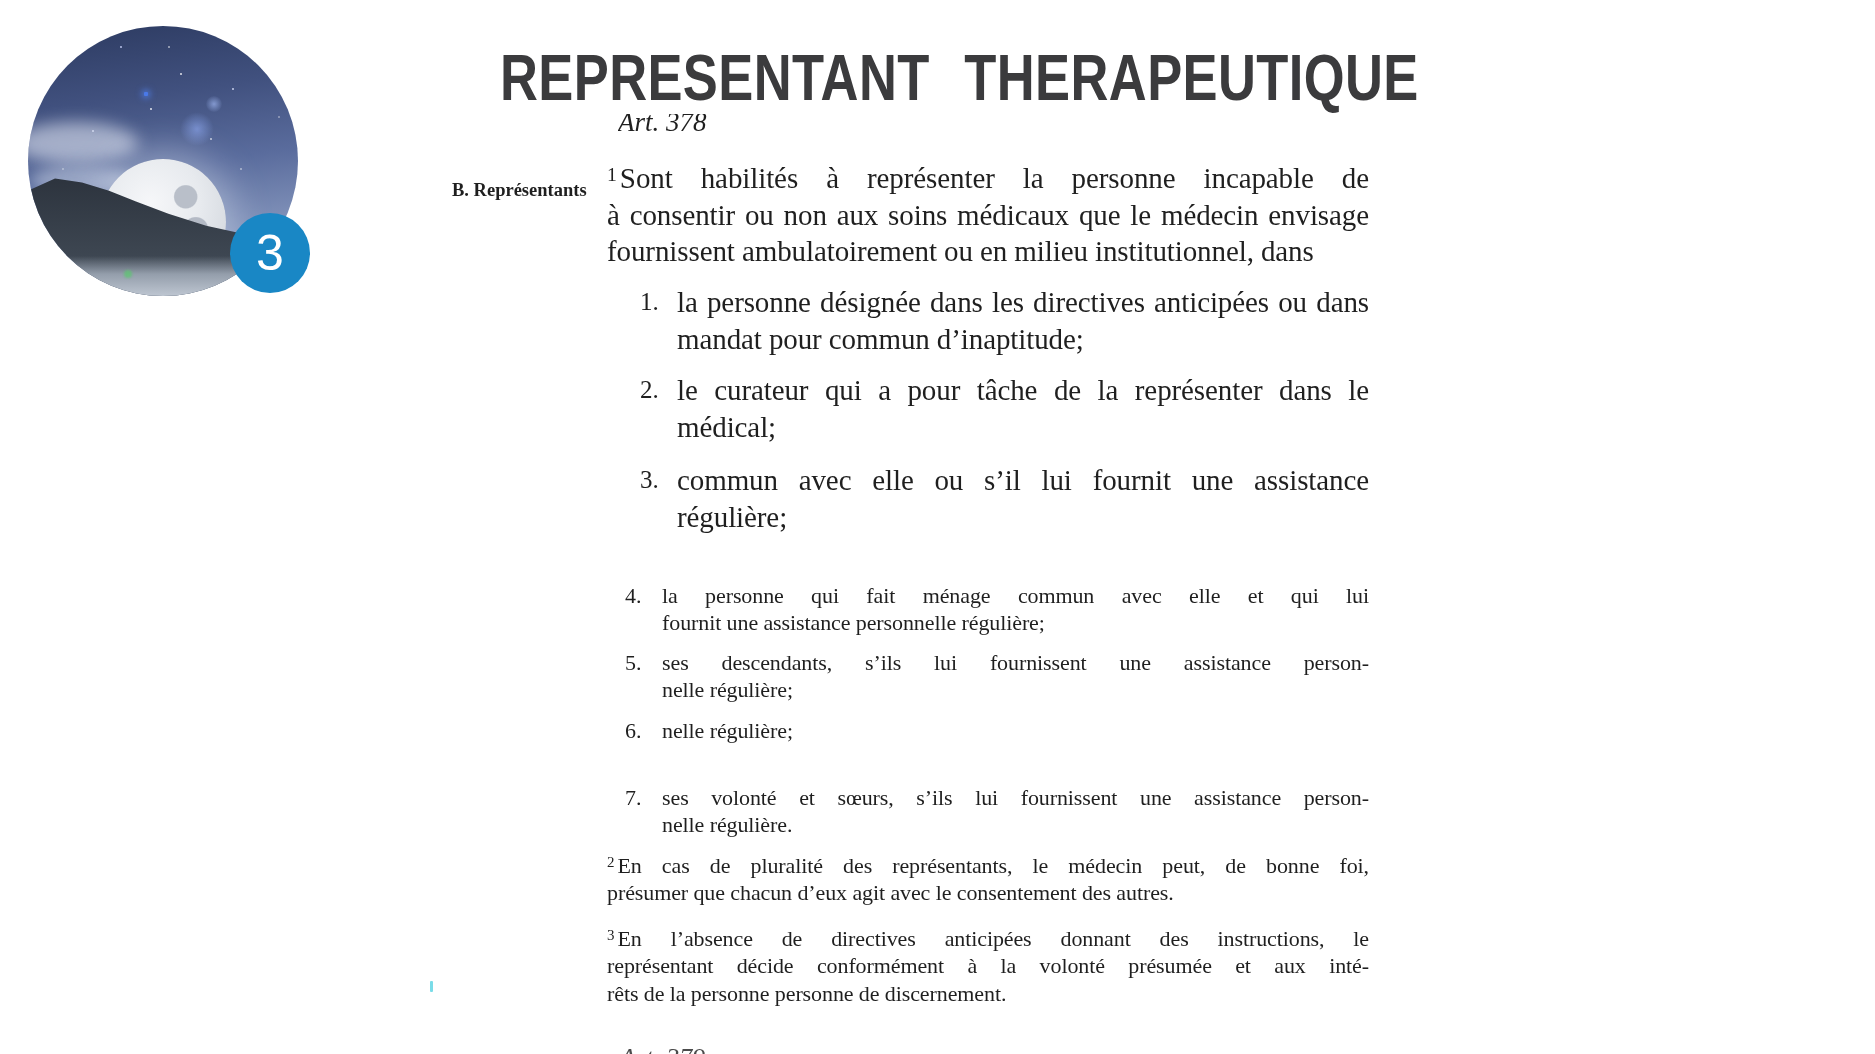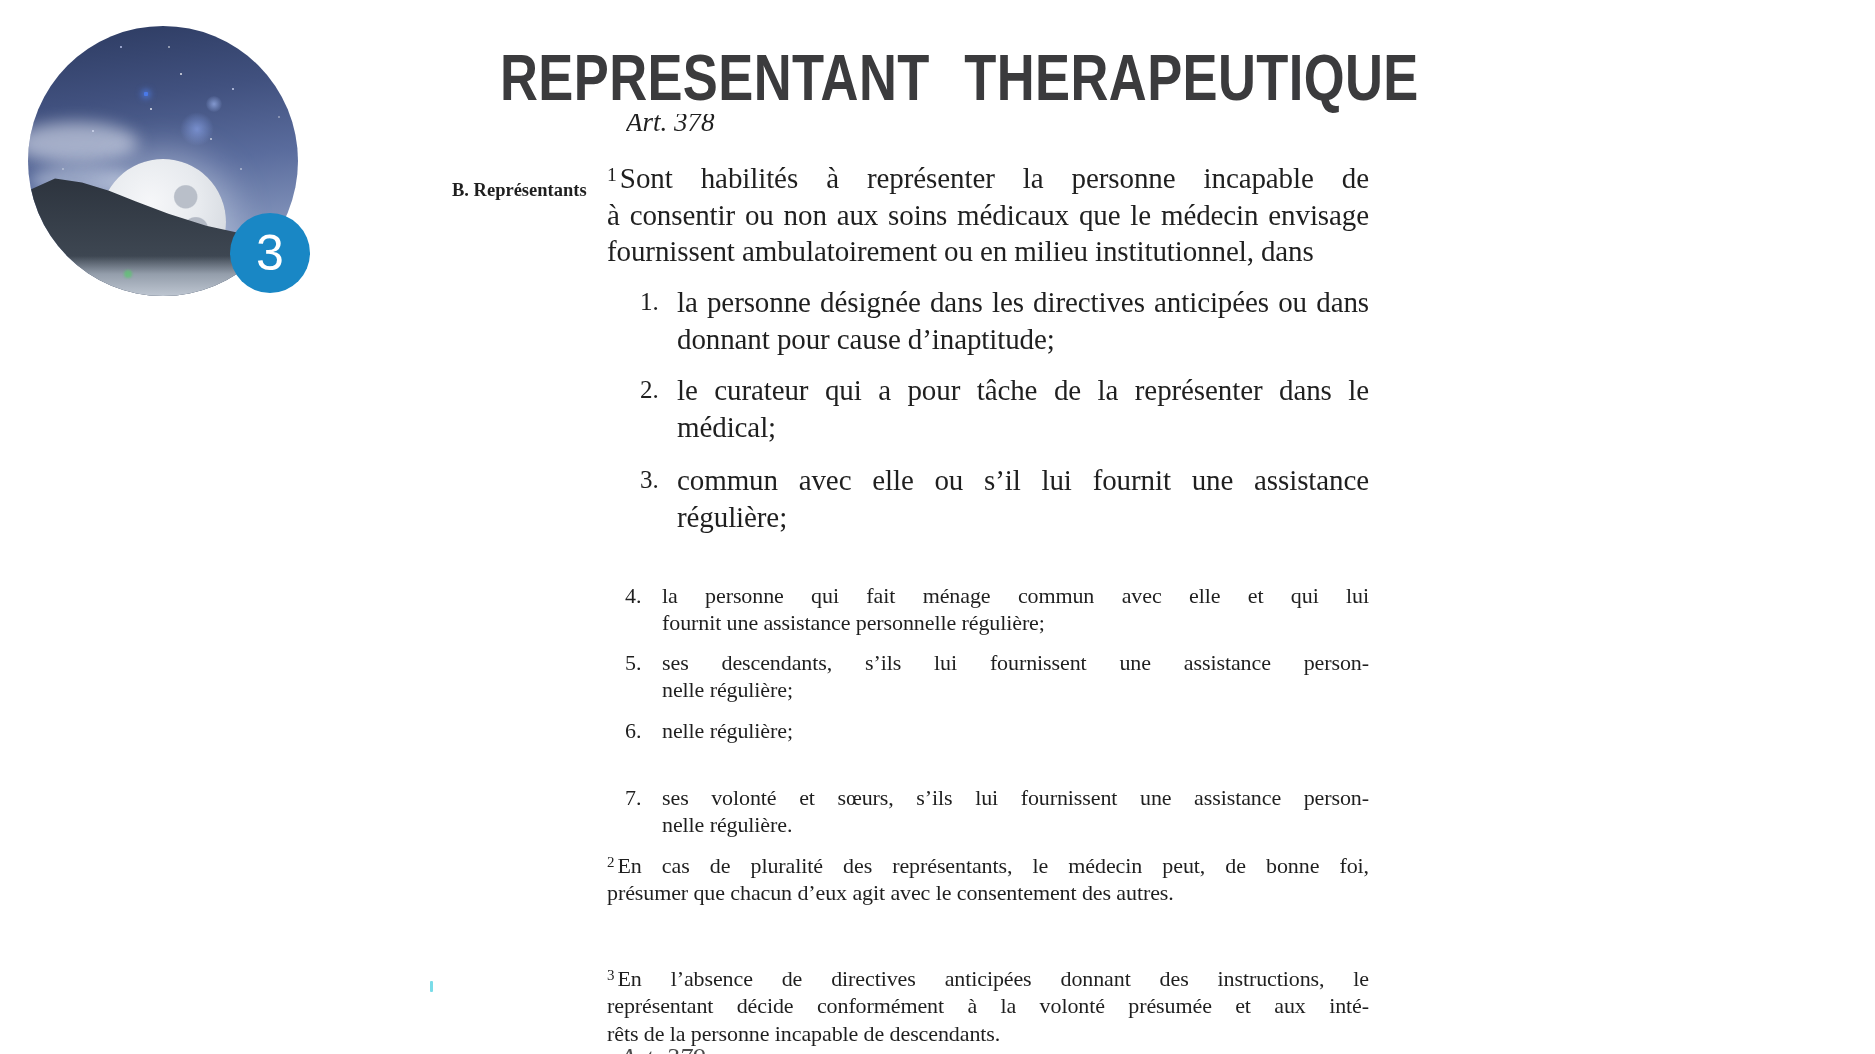--- a/index.html
+++ b/index.html
@@ -45,21 +45,21 @@
     background:rgba(90,200,110,.7); filter:blur(1px); }
   
   .badge { position:absolute; left:230px; top:213px; width:80px; height:80px; border-radius:50%;
     display:flex; align-items:center; justify-content:center;
     font-family:"Liberation Sans", sans-serif; font-size:50px; color:#ffffff; z-index:5; }
   
   .title { position:absolute; left:500px; top:44px; margin:0;
     font-family:"Liberation Sans", sans-serif; font-weight:bold; font-size:64px; line-height:68px;
     letter-spacing:.5px; word-spacing:24px; white-space:nowrap;
     transform:scaleX(.82); transform-origin:left top; }
-  .artref { position:absolute; left:618px; top:114px; height:29px; width:160px; overflow:hidden;margin-left:8px; }
+  .artref { position:absolute; left:618px; top:114px; height:29px; width:160px; overflow:hidden; }
   .artref span { display:block; margin-top:-9px; font-style:italic; font-size:27px; line-height:34px; }
   .marginlabel { position:absolute; left:452px; top:180px; font-size:18.5px; white-space:nowrap;font-weight:bold; }
   .block { position:absolute; }
   .ln { overflow:hidden; letter-spacing:-.1px; }
   .lg .ln { font-size:29px; line-height:36.5px; height:36.5px; }
   .smtxt .ln { font-size:22px; line-height:27.3px; height:27.3px; }
   .j { text-align:justify; text-align-last:justify; }
   .sup { font-size:.68em; position:relative; top:-.38em; margin-right:3px; letter-spacing:0; }
   .item { box-sizing:border-box; }
   .item .txt { margin-left:37px; }
@@ -104,21 +104,21 @@
     <span class="sup">1</span><span>Sont habilités à représenter la personne incapable de discernement et</span>
   </div>
   <div class="ln j">à consentir ou non aux soins médicaux que le médecin envisage de lui</div>
   <div class="ln">fournissent ambulatoirement ou en milieu institutionnel, dans l’ordre:</div>
 </div>
 
 <div class="block lg item" style="left:640px; top:284px; width:729px;">
   <span class="num">1.</span>
   <div class="txt">
     <div class="ln j">la personne désignée dans les directives anticipées ou dans un</div>
-    <div class="ln">donnant pour cause d’inaptitude;</div>
+    <div class="ln">mandat pour commun d’inaptitude;</div>
   </div>
 </div>
 
 <div class="block lg item" style="left:640px; top:372px; width:729px;">
   <span class="num">2.</span>
   <div class="txt">
     <div class="ln j">le curateur qui a pour tâche de la représenter dans le domaine</div>
     <div class="ln">médical;</div>
   </div>
 </div>
@@ -162,24 +162,24 @@
   </div>
 </div>
 
 <div class="block smtxt" style="left:607px; top:852px; width:762px;">
   <div class="ln j">
     <span class="sup">2</span><span>En cas de pluralité des représentants, le médecin peut, de bonne foi,</span>
   </div>
   <div class="ln">présumer que chacun d’eux agit avec le consentement des autres.</div>
 </div>
 
-<div class="block smtxt" style="left:607px; top:925px; width:762px;margin-top:40px;">
+<div class="block smtxt" style="left:607px; top:925px; width:762px;">
   <div class="ln j">
     <span class="sup">3</span><span>En l’absence de directives anticipées donnant des instructions, le</span>
   </div>
   <div class="ln j">représentant décide conformément à la volonté présumée et aux inté-</div>
-  <div class="ln">rêts de la personne incapable de descendants.</div>
+  <div class="ln">rêts de la personne personne de discernement.</div>
 </div>
 
 <div class="tick" id="tick" style="background: rgb(122, 220, 232);"></div>
 <div class="sliver">
   <span>Art. 379</span>
 </div>
 
 </body></html>

